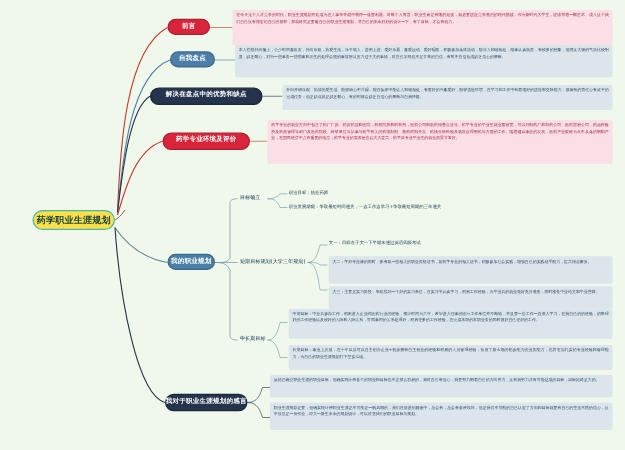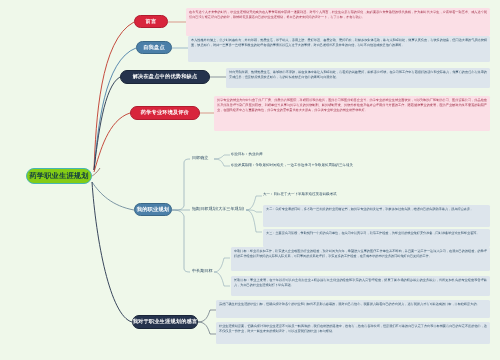--- a/index.html
+++ b/index.html
@@ -18,21 +18,21 @@
     position:absolute;
     box-sizing:border-box;
     display:flex;align-items:center;justify-content:center;
     text-align:center;
     line-height:1.05;
     white-space:nowrap;
     border-radius:9px;
     letter-spacing:.2px;
   }
   .node-root{
-    background:#84cc16;
+    background:#fde047;
     border:1px solid #46b6b4;
     color:#15403f;
     font-size:7.2px;
     font-weight:bold;
     border-radius:10px;
     padding:0 6px;
   }
   .node-red{
     background:#d8253c;
     border:1px solid #b01c30;

